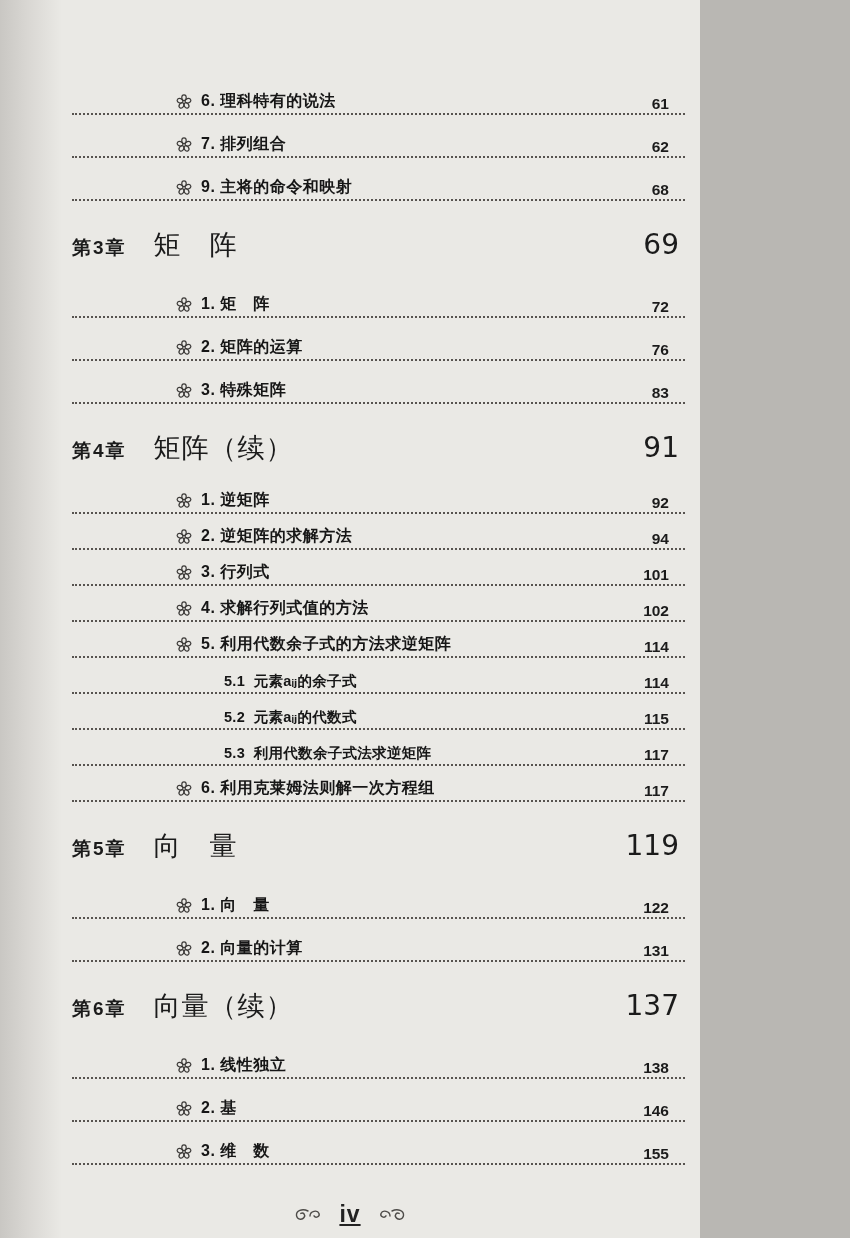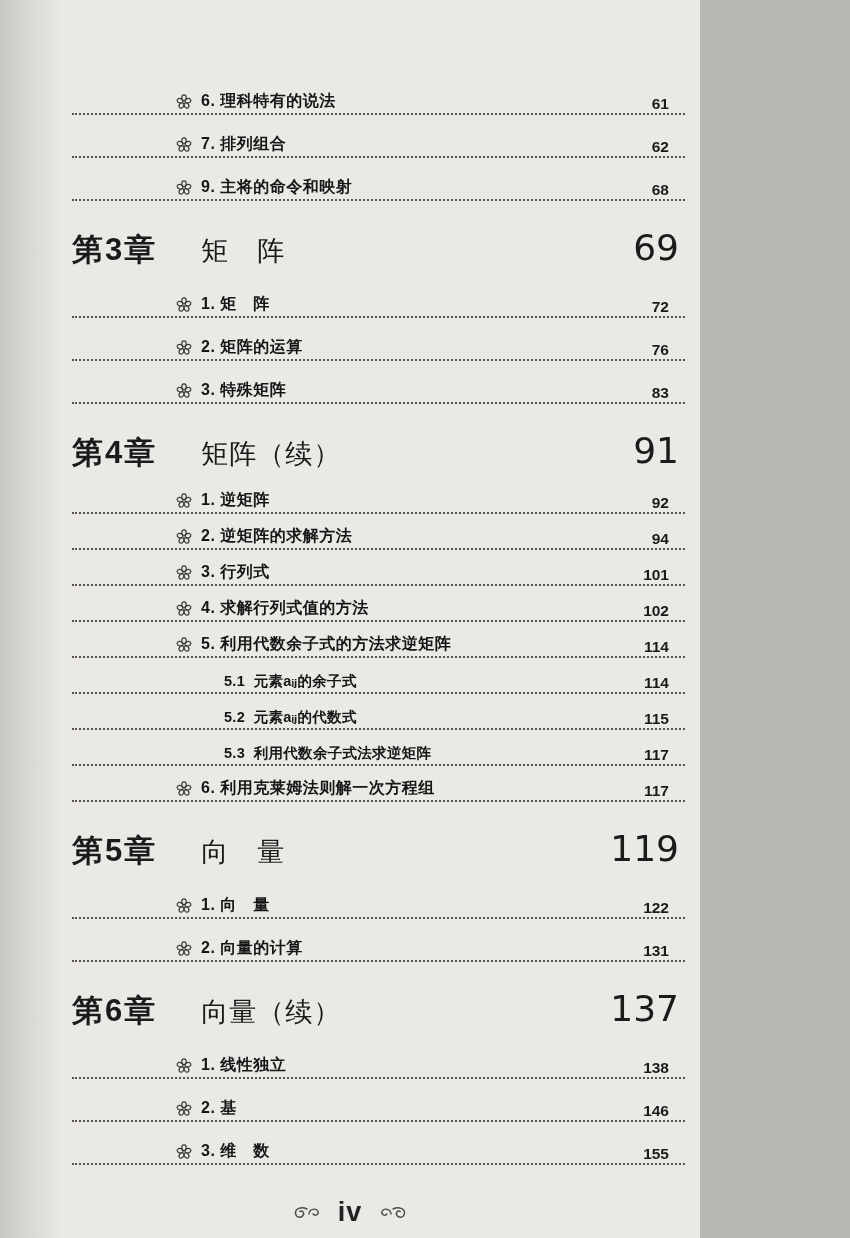--- a/index.html
+++ b/index.html
@@ -24,27 +24,27 @@
   .toc-wrap{
     position:absolute;left:72px;right:15px;top:74px;z-index:1;
   }
   
   .chapter-heading{
     display:flex;justify-content:space-between;align-items:baseline;
     margin:24px 0 12px 0;height:38px;
   }
   .chapter-title-group{display:flex;align-items:baseline;}
   .chapter-number{
-    font-size:31px;font-weight:700;letter-spacing:2px;margin-right:44px;
+    font-size:19px;font-weight:700;letter-spacing:2px;margin-right:27px;
   }
   .chapter-title{
     font-size:27px;font-weight:400;letter-spacing:1px;white-space:pre;
   }
   .chapter-page{
-    font-size:36px;font-weight:400;margin-right:6px;
+    font-size:28px;font-weight:400;margin-right:6px;
     font-family:"DejaVu Sans","Liberation Sans",sans-serif;
   }
   
   .entry-row{position:relative;height:43px;}
   section.dense .entry-row{height:36px;}
   .leader{
     position:absolute;left:0;right:0;bottom:2px;height:0;
     border-bottom:2px dotted #57534f;
   }
   .entry-content{
@@ -62,21 +62,21 @@
     font-size:15.5px;font-weight:700;
     background:inherit;
   }
   .flower{display:block;}
   
   .footer{
     position:absolute;left:0;right:0;bottom:10px;z-index:1;
     display:flex;justify-content:center;align-items:center;gap:13px;
   }
   .footer-page{
-    font-size:27px;font-weight:700;letter-spacing:1px;color:#222;
+    font-size:23px;font-weight:700;letter-spacing:1px;color:#222;text-decoration:underline;
   }
   .flourish{display:block;}
   .flourish.right{transform:scaleX(-1);}
 </style>
 </head>
 <body>
 
 <div class="page">
 
   <div class="toc-wrap">

